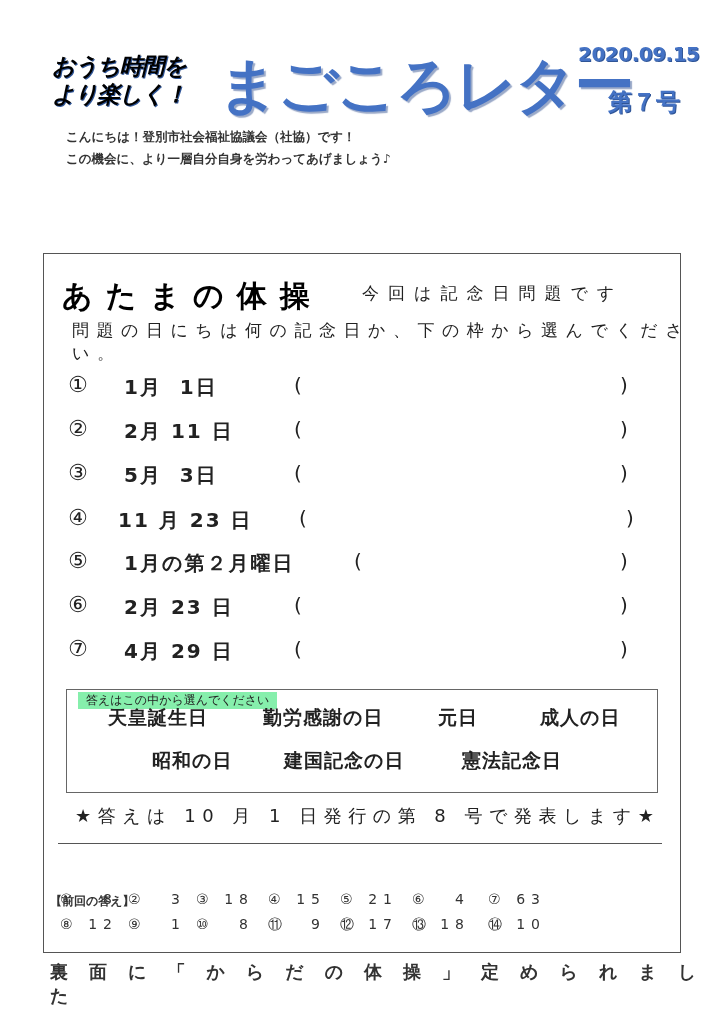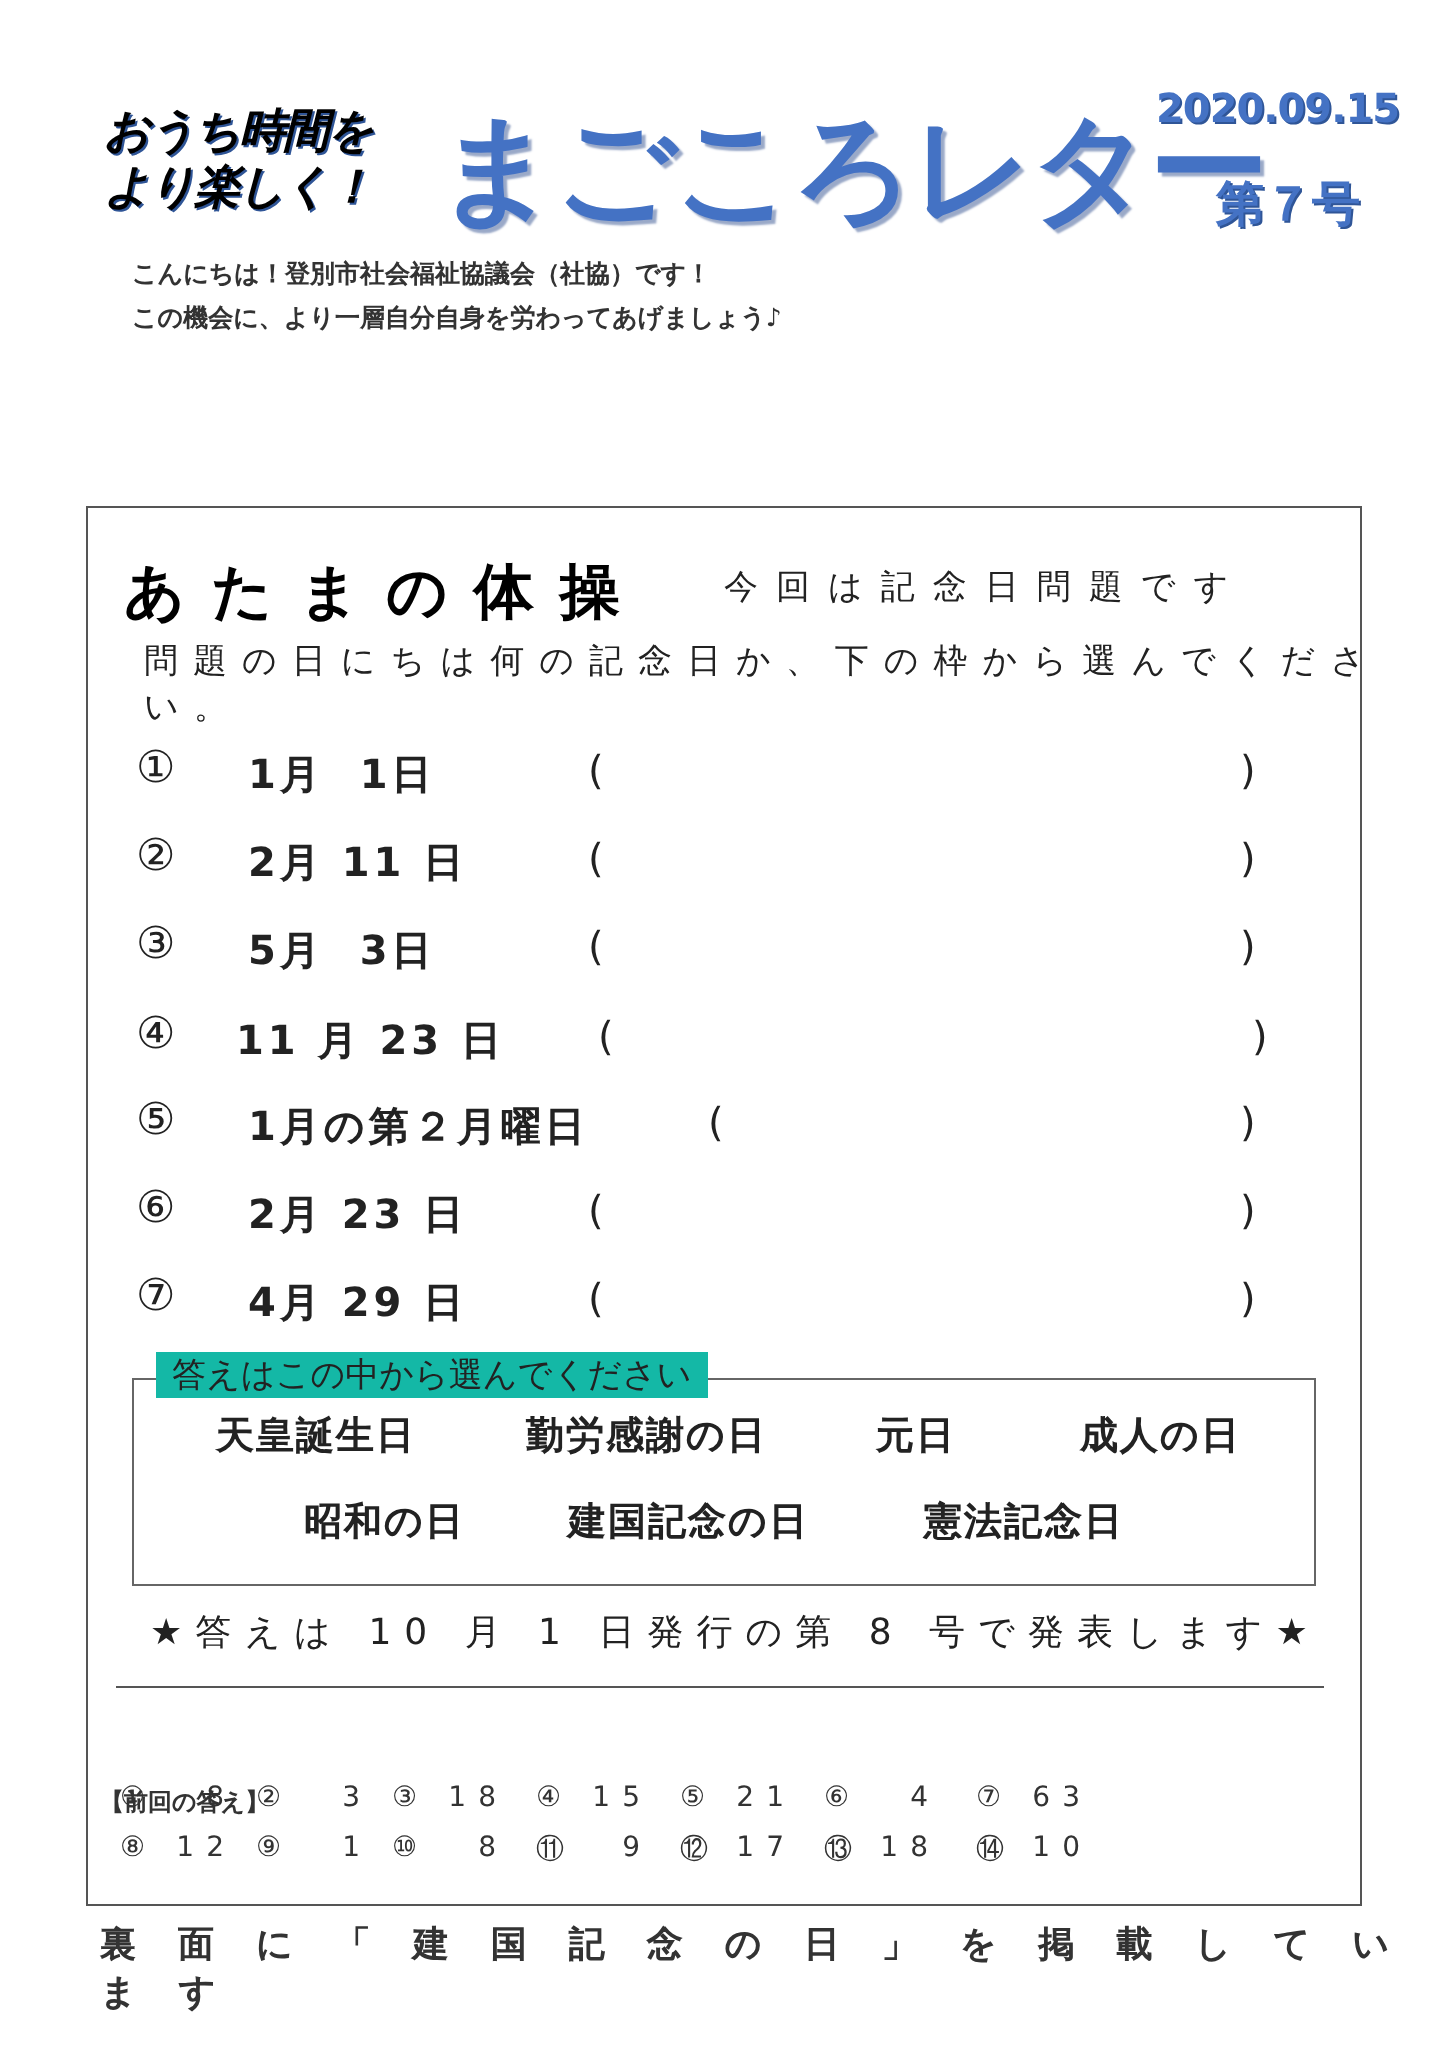--- a/index.html
+++ b/index.html
@@ -32,21 +32,21 @@
   .q-instr { left: 72px; top: 319px; font-size: 17px; letter-spacing: 7.5px; color: #222; }
 
   .question { position: absolute; left: 68px; height: 30px; font-size: 20px; font-weight: bold; color: #222; }
   .question .num { position: absolute; left: 0; top: 0; font-weight: normal; font-size: 22px; }
   .question .date-text { position: absolute; left: 56px; top: 2px; white-space: pre; letter-spacing: 2px; }
   .question .paren-l { position: absolute; top: 1px; font-weight: normal; }
   .question .paren-r { position: absolute; top: 1px; font-weight: normal; }
 
   
   .choices { left: 66px; top: 689px; width: 590px; height: 102px; border: 1px solid #666; }
-  .choices-legend { left: 78px; top: 676px; background: #14b8a6; padding: 0 8px; font-size: 17px; color: #222; }
+  .choices-legend { left: 78px; top: 692px; background: #86efac; padding: 0 8px; font-size: 12px; color: #222; }
   .choice { position: absolute; font-size: 19px; font-weight: bold; color: #222; letter-spacing: 1px; }
 
   .announce { left: 75px; top: 804px; font-size: 18px; letter-spacing: 6.5px; color: #222; }
   .rule { left: 58px; top: 843px; width: 604px; height: 0; border-top: 1px solid #555; }
 
   .prev-title { left: 50px; top: 870px; font-size: 12px; font-weight: bold; color: #333; margin-top: 23px; }
   .prev-row { position: absolute; left: 60px; font-size: 14px; color: #333; }
   .cell { position: absolute; top: 0; white-space: nowrap; }
   .cell .v { position: absolute; left: 26px; width: 32px; text-align: right; letter-spacing: 6px; }
 
@@ -144,13 +144,13 @@
 <div class="prev-row" style="top:916px">
   <span class="cell" style="left:0px"><span>⑧</span><span class="v">12</span></span>
   <span class="cell" style="left:68px"><span>⑨</span><span class="v">1</span></span>
   <span class="cell" style="left:136px"><span>⑩</span><span class="v">8</span></span>
   <span class="cell" style="left:208px"><span>⑪</span><span class="v">9</span></span>
   <span class="cell" style="left:280px"><span>⑫</span><span class="v">17</span></span>
   <span class="cell" style="left:352px"><span>⑬</span><span class="v">18</span></span>
   <span class="cell" style="left:428px"><span>⑭</span><span class="v">10</span></span>
 </div>
 
-<div class="abs footer">裏面に「建国記念の日」を掲載しています</div>
+<div class="abs footer">裏面に「からだの体操」定められました</div>
 
 </body></html>

